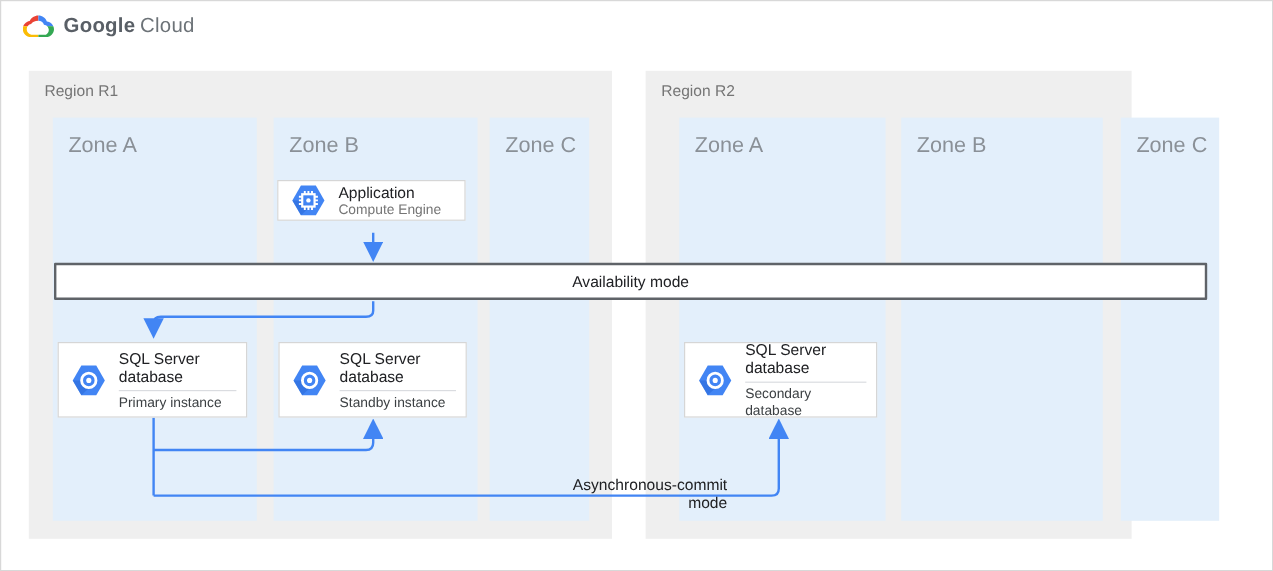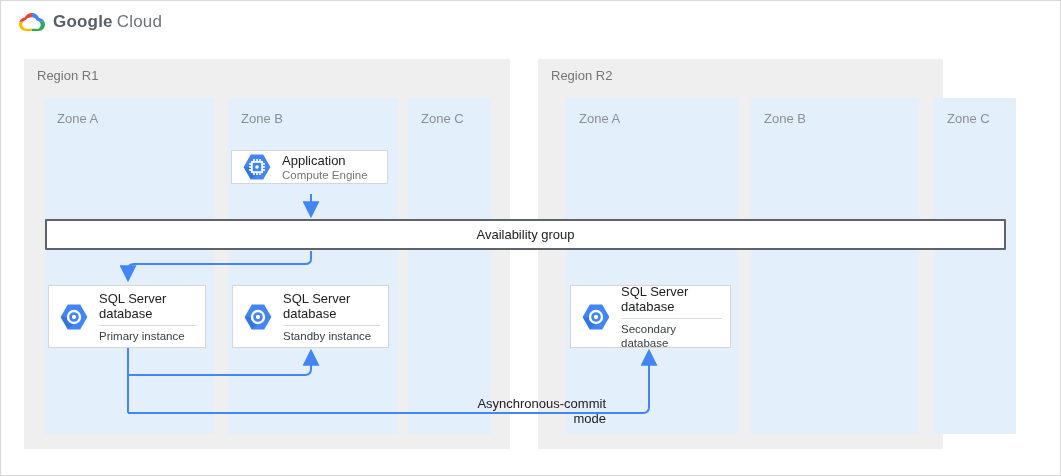--- a/index.html
+++ b/index.html
@@ -25,21 +25,21 @@
   .brand .logo{width:26px;height:21px;display:block;}
   .brand .wordmark{font-size:17px;color:var(--brand_gray);letter-spacing:.2px;}
   .brand .wordmark .g{font-weight:700;color:#595f66;}
   .brand .wordmark .c{font-weight:400;color:#6d7378;margin-left:4px;}
   
   .region{position:absolute;top:58px;height:390px;background:var(--region_fill);}
   .region.r1{left:23px;width:486px;}
   .region.r2{left:537px;width:405px;}
   .region-label{position:absolute;left:13px;top:9px;font-size:13px;color:var(--text_gray);}
   .zone{position:absolute;top:39px;height:336px;background:var(--zone_fill);}
-  .zone-label{position:absolute;left:13px;top:13px;font-size:13px;color:var(--zone_label);}
+  .zone-label{position:absolute;left:13px;top:13px;font-size:18px;color:var(--zone_label);}
   .r1 .zone.za{left:20px;width:170px;}
   .r1 .zone.zb{left:204px;width:170px;}
   .r1 .zone.zc{left:384px;width:83px;}
   .r2 .zone.za{left:28px;width:172px;}
   .r2 .zone.zb{left:213px;width:168px;}
   .r2 .zone.zc{left:396px;width:82px;}
   
   .ag-bar{
     position:absolute;left:44px;top:218px;width:961px;height:31px;background:#fff;
     border:2px solid var(--bar_border);border-radius:1px;box-sizing:border-box;
@@ -128,21 +128,21 @@
     <g fill="none" stroke="#4285f4" stroke-width="2" stroke-linejoin="round">
       <path d="M310,193 L310,213" marker-end="url(#ah)"></path>
       <path d="M310,250 L310,258 Q310,263 304,263 L133,263 Q127,263 127,269 L127,277" marker-end="url(#ah)"></path>
       <path d="M127,347 L127,412"></path>
       <path d="M127,374 L304,374 Q310,374 310,368 L310,352" marker-end="url(#ah)"></path>
       <path d="M127,412 L642,412 Q648,412 648,406 L648,352" marker-end="url(#ah)"></path>
     </g>
   </svg>
 
   <div class="ag-bar">
-    <span>Availability group</span>
+    <span>Availability mode</span>
   </div>
 
   <div class="node app">
     <svg class="hexicon" viewBox="0 0 28 28" aria-hidden="true">
       <polygon points="1.5,14 8.2,2.4 19.8,2.4 26.5,14 19.8,25.6 8.2,25.6" fill="#4285f4"></polygon>
       <path d="M8.2,25.6 L1.5,14 L7.8,14 L14,20.2 Z" fill="#2b6bd8" opacity="0.6"></path>
       <rect x="9.2" y="9.2" width="9.6" height="9.6" fill="none" stroke="#ffffff" stroke-width="1.7"></rect>
       <circle cx="14" cy="14" r="1.7" fill="#ffffff"></circle>
       <g stroke="#ffffff" stroke-width="1.5">
         <line x1="11.2" y1="6.6" x2="11.2" y2="9.2"></line>

